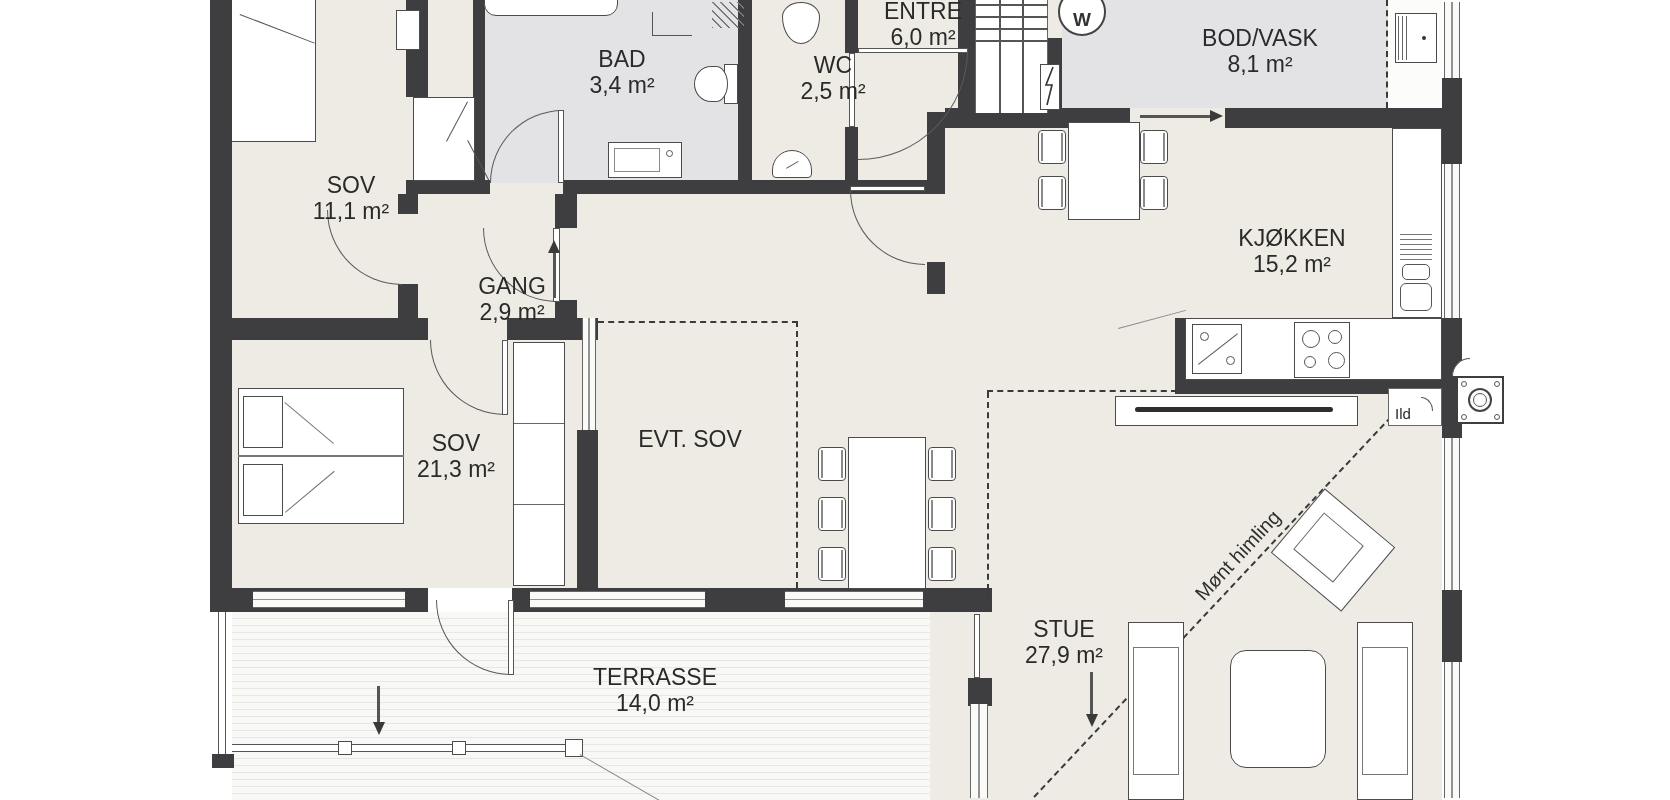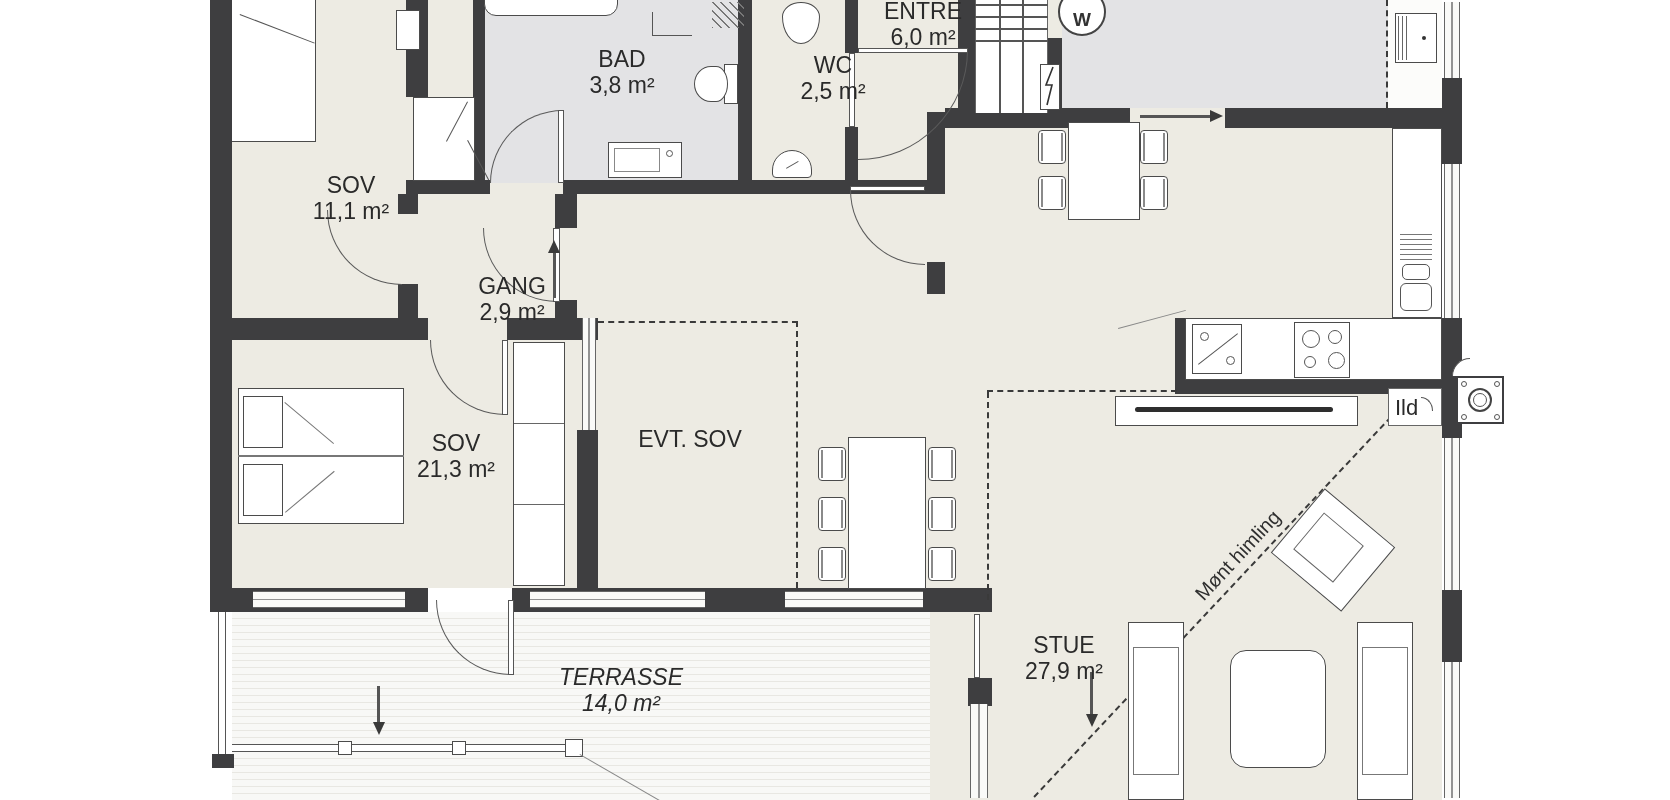--- a/index.html
+++ b/index.html
@@ -206,21 +206,21 @@
   <div class="furn" style="left:1294px;top:322px;width:56px;height:56px;"></div>
   <div class="burner" style="left:1302px;top:330px;width:18px;height:18px;"></div>
   <div class="burner" style="left:1328px;top:330px;width:14px;height:14px;"></div>
   <div class="burner" style="left:1304px;top:356px;width:12px;height:12px;"></div>
   <div class="burner" style="left:1328px;top:352px;width:17px;height:17px;"></div>
   <div class="rline" style="left:1118px;top:328px;width:70px;transform:rotate(-15deg);border-color:#888;"></div>
 
   <div class="furn" style="left:1115px;top:396px;width:243px;height:30px;"></div>
   <div class="line" style="left:1135px;top:407px;width:198px;height:5px;border-radius:3px;background:#2e2e2e;"></div>
   <div style="position:absolute;left:1388px;top:388px;width:54px;height:38px;background:#fff;border:1px solid #666;box-sizing:border-box;">
-    <span class="lbl-s" style="position:absolute;left:6px;top:10px;color:#2a2a2a;font-size:22px;">Ild</span>
+    <span class="lbl-s" style="position:absolute;left:6px;top:16px;color:#2a2a2a;font-size:15px;">Ild</span>
     <div style="position:absolute;left:32px;top:8px;width:12px;height:14px;border:1.5px solid #555;border-left:none;border-bottom:none;border-top-right-radius:100%;box-sizing:border-box;"></div>
   </div>
 
   <div style="position:absolute;left:1456px;top:376px;width:48px;height:48px;background:#fff;border:2px solid #3e3e40;box-sizing:border-box;"></div>
   <div style="position:absolute;left:1468px;top:388px;width:24px;height:24px;border:2px solid #444;border-radius:50%;box-sizing:border-box;"></div>
   <div style="position:absolute;left:1473px;top:393px;width:14px;height:14px;border:1.5px solid #555;border-radius:50%;box-sizing:border-box;"></div>
   <div style="position:absolute;left:1461px;top:381px;width:4px;height:4px;border:1px solid #555;border-radius:50%;"></div>
   <div style="position:absolute;left:1494px;top:381px;width:4px;height:4px;border:1px solid #555;border-radius:50%;"></div>
   <div style="position:absolute;left:1461px;top:414px;width:4px;height:4px;border:1px solid #555;border-radius:50%;"></div>
   <div style="position:absolute;left:1494px;top:414px;width:4px;height:4px;border:1px solid #555;border-radius:50%;"></div>
@@ -254,44 +254,53 @@
   <div style="position:absolute;left:1287px;top:508px;width:92px;height:84px;border:1.5px solid #4b4b4b;background:#fff;box-sizing:border-box;transform:rotate(40deg);" class="rot">
     <div style="position:absolute;left:14px;top:18px;width:52px;height:48px;border:1.2px solid #666;box-sizing:border-box;"></div>
   </div>
 
   <div class="lbl" style="left:351px;top:172px;">
     <div>SOV</div>
     <div>11,1 m²</div>
   </div>
   <div class="lbl" style="left:622px;top:46px;">
     <div>BAD</div>
-    <div>3,8 m²</div>
+    <div>3,4 m²</div>
   </div>
   <div class="lbl" style="left:833px;top:52px;">
     <div>WC</div>
     <div>2,5 m²</div>
   </div>
   <div class="lbl" style="left:923px;top:-2px;">
     <div>ENTRE</div>
     <div>6,0 m²</div>
   </div>
+  <div class="lbl" style="left:1260px;top:25px;">
+    <div>BOD/VASK</div>
+    <div style="pad
+ding-left:60px;">8,1 m²</div>
+  </div>
+  <div class="lbl" style="left:1292px;top:225px;">
+    <div>KJØKKEN</div>
+    <div>15,2 m²</div>
+  </div>
   <div class="lbl" style="left:512px;top:233px;margin-top:40px;">
     <div>GANG</div>
     <div>2,9 m²</div>
   </div>
   <div class="lbl" style="left:456px;top:430px;">
     <div>SOV</div>
     <div>21,3 m²</div>
   </div>
   <div class="lbl" style="left:690px;top:426px;">
     <div>EVT. SOV</div>
   </div>
-  <div class="lbl" style="left:1064px;top:616px;margin-top:16px;">
+  <div class="lbl" style="left:1064px;top:616px;">
     <div>STUE</div>
     <div>27,9 m²</div>
   </div>
-  <div class="lbl" style="left:621px;top:664px;font-style:italic;">
+  <div class="lbl" style="left:655px;top:664px;">
     <div>TERRASSE</div>
     <div>14,0 m²</div>
   </div>
   <div style="position:absolute;left:1148px;top:544px;width:180px;text-align:center;font-size:20px;color:#2f2f2f;transform:rotate(-47deg);">Mønt himling</div>
 
 </div>
 
 </body></html>

